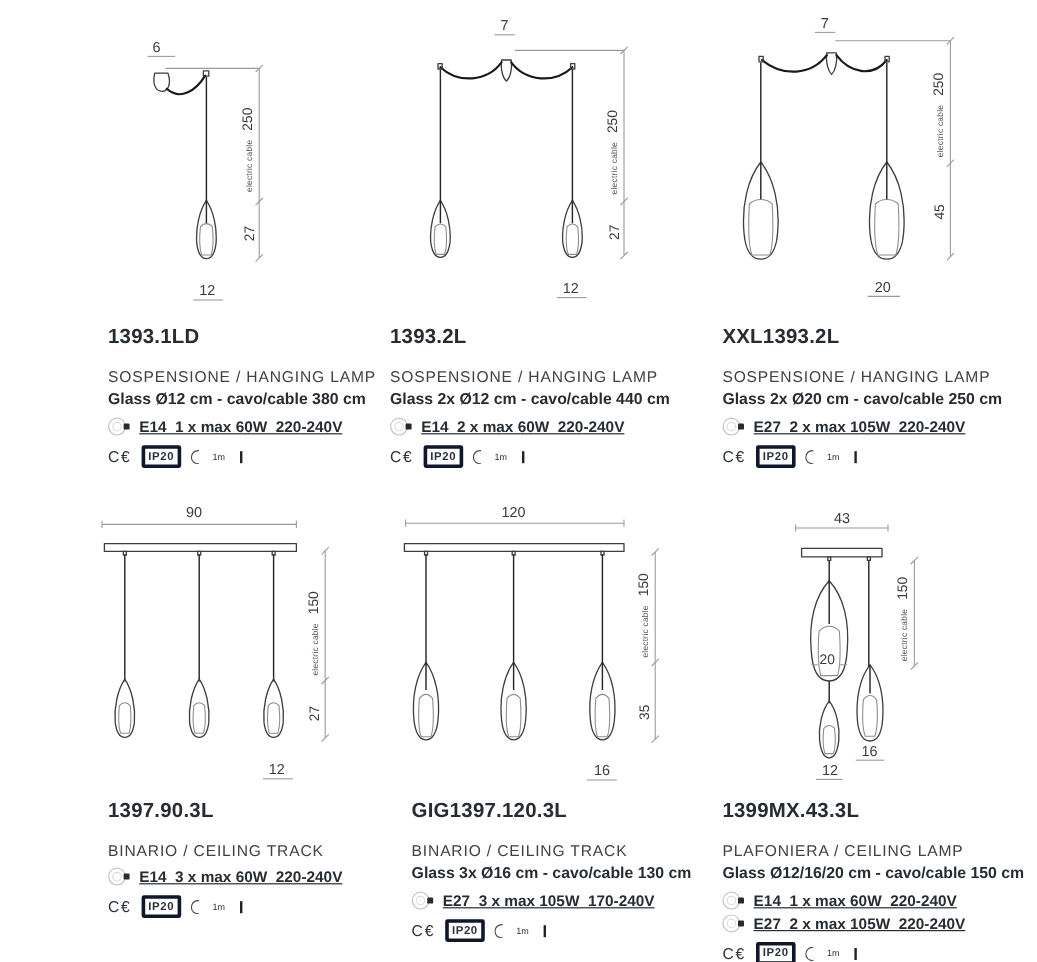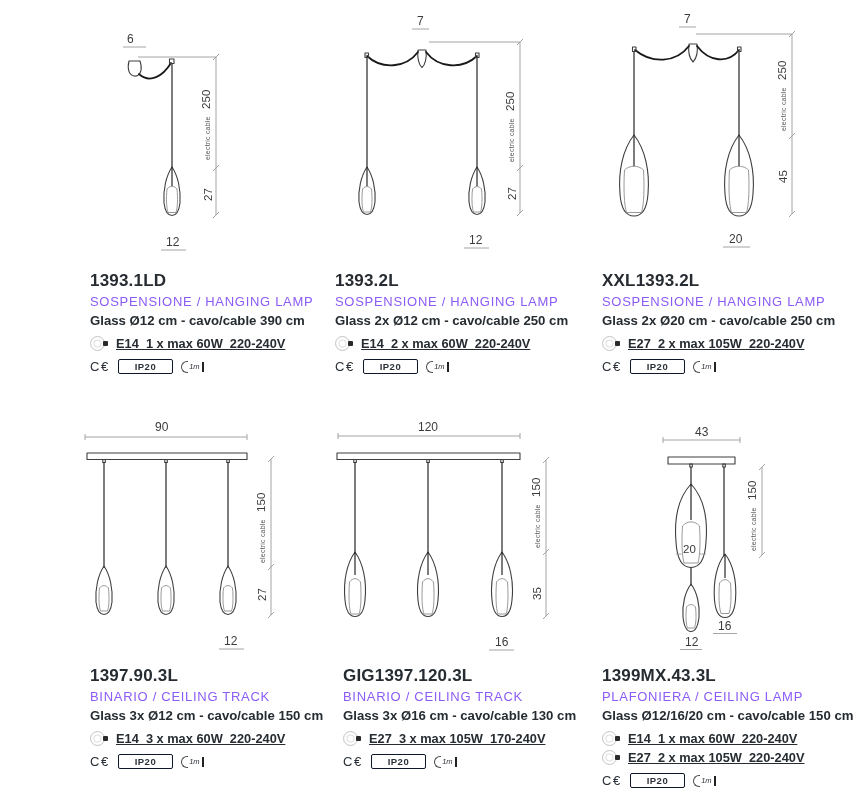--- a/index.html
+++ b/index.html
@@ -13,37 +13,37 @@
   .drawing .artl{stroke:#8d8d8d;stroke-width:0.9;fill:none;}
   .drawing .cab{stroke:#191919;stroke-width:1.8;fill:none;stroke-linecap:round;}
   .drawing .wire{stroke:#262626;stroke-width:1.2;fill:none;}
   .drawing text{fill:#3b3b3b;font-family:"Liberation Sans",sans-serif;}
   .drawing .n{font-size:12px;}
   .drawing .n2{font-size:11.5px;}
   .drawing .sl{font-size:7px;fill:#555;letter-spacing:0.2px;}
   
   .info{position:absolute;width:266px;color:#262c31;}
   .code{font-size:17px;font-weight:bold;letter-spacing:0.2px;line-height:19px;}
-  .type{font-size:13px;letter-spacing:0.7px;line-height:15px;margin-top:4px;color:#8b5cf6;}
+  .type{font-size:13px;letter-spacing:0.7px;line-height:15px;margin-top:16px;color:#404040;}
   .glass{font-size:13.2px;font-weight:bold;margin-top:4px;line-height:16px;}
   .bulb-row{display:flex;align-items:center;margin-top:6px;height:16px;text-decoration:underline;}
   .bulb-row + .bulb-row{margin-top:3px;}
   .bulb-label{font-size:12.8px;font-weight:bold;white-space:pre;margin-left:8px;}
   .bulb{display:inline-flex;align-items:center;}
   .bulb-glass{width:13px;height:13px;border:1px solid #c6c6c6;border-radius:50%;
               box-shadow:inset 0 0 0 2.5px #ffffff, inset 0 0 0 3.5px #dedede;}
   .bulb-base{width:5px;height:5px;background:#2a2a2a;border-radius:1px;margin-left:-2px;}
   .cert-row{display:flex;align-items:center;margin-top:8px;gap:8px;}
   .ce{font-size:13px;letter-spacing:1.5px;color:#2b3138;}
-  .ip{font-size:9.5px;font-weight:bold;border:1px solid #0f172a;border-radius:2px;
-      padding:1px 16px;letter-spacing:0.5px;color:#2b3138;}
+  .ip{font-size:9.5px;font-weight:bold;border:3px solid #0f172a;border-radius:2px;
+      padding:1px 3px;letter-spacing:0.5px;color:#2b3138;}
   .dist{display:inline-flex;align-items:center;}
   .dist-arc{width:6px;height:10px;border:1px solid #4a4a4a;border-right:none;
             border-radius:6px 0 0 6px;}
-  .dist-txt{font-size:7.5px;margin:0 1px;color:#2b3138;font-style:italic;}
+  .dist-txt{font-size:7.5px;margin:0 11px;color:#2b3138;}
   .dist-bar{width:2.5px;height:10px;background:#222;margin-left:1px;}
 </style>
 </head>
 <body>
 
 <div class="page">
 
   <svg class="drawing" style="left:60px;top:10px" width="260" height="250" viewBox="0 0 260 250">
     <text class="n" x="67" y="33">6</text>
     <path class="dim" d="M63,37 H86"></path>
@@ -221,43 +221,43 @@
     <path class="tick" d="M159,138 L165,132"></path>
     <text class="vert" transform="translate(156,131) rotate(-90)">
       <tspan class="sl">electric cable</tspan>
       <tspan class="n2" dx="3">150</tspan>
     </text>
   </svg>
 
   <div class="info" style="left:90px;top:271px">
     <div class="code">1393.1LD</div>
     <div class="type">SOSPENSIONE / HANGING LAMP</div>
-    <div class="glass">Glass Ø12 cm - cavo/cable 390 cm</div>
+    <div class="glass">Glass Ø12 cm - cavo/cable 380 cm</div>
     <div class="bulb-row">
       <span class="bulb">
           <span class="bulb-glass"></span>
           <span class="bulb-base"></span>
         </span>
       <span class="bulb-label">E14  1 x max 60W  220-240V</span>
     </div>
     <div class="cert-row">
       <span class="ce">C€</span>
       <span class="ip">IP20</span>
       <span class="dist">
           <span class="dist-arc"></span>
           <span class="dist-txt">1m</span>
           <span class="dist-bar"></span>
         </span>
     </div>
   </div>
 
-  <div class="info" style="left:335px;top:271px">
+  <div class="info" style="left:325px;top:271px">
     <div class="code">1393.2L</div>
     <div class="type">SOSPENSIONE / HANGING LAMP</div>
-    <div class="glass">Glass 2x Ø12 cm - cavo/cable 250 cm</div>
+    <div class="glass">Glass 2x Ø12 cm - cavo/cable 440 cm</div>
     <div class="bulb-row">
       <span class="bulb">
           <span class="bulb-glass"></span>
           <span class="bulb-base"></span>
         </span>
       <span class="bulb-label">E14  2 x max 60W  220-240V</span>
     </div>
     <div class="cert-row">
       <span class="ce">C€</span>
       <span class="ip">IP20</span>
@@ -287,21 +287,20 @@
           <span class="dist-arc"></span>
           <span class="dist-txt">1m</span>
           <span class="dist-bar"></span>
         </span>
     </div>
   </div>
 
   <div class="info" style="left:90px;top:666px">
     <div class="code">1397.90.3L</div>
     <div class="type">BINARIO / CEILING TRACK</div>
-    <div class="glass">Glass 3x Ø12 cm - cavo/cable 150 cm</div>
     <div class="bulb-row">
       <span class="bulb">
           <span class="bulb-glass"></span>
           <span class="bulb-base"></span>
         </span>
       <span class="bulb-label">E14  3 x max 60W  220-240V</span>
     </div>
     <div class="cert-row">
       <span class="ce">C€</span>
       <span class="ip">IP20</span>

